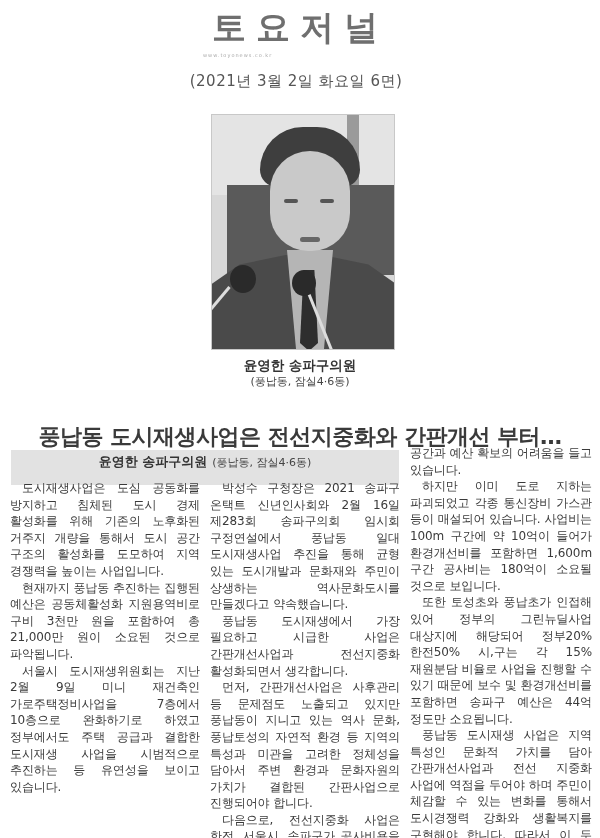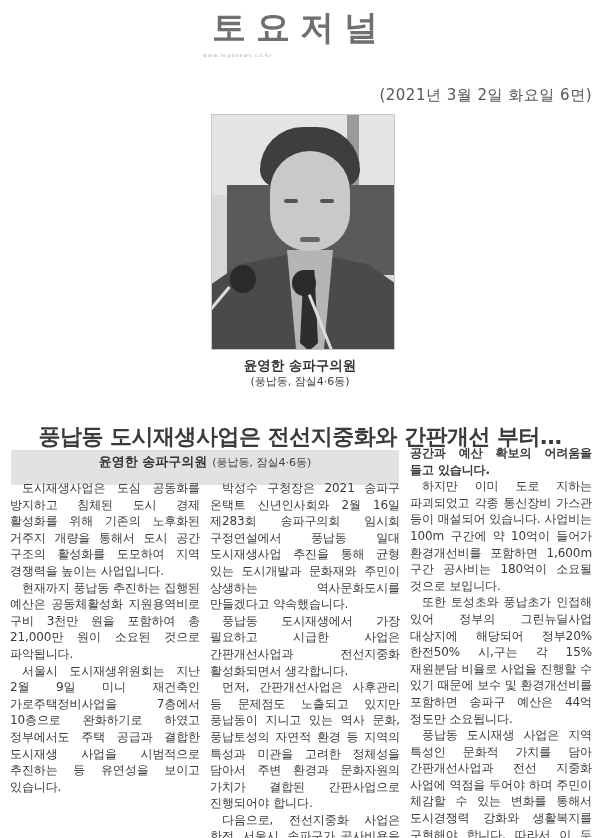--- a/index.html
+++ b/index.html
@@ -5,21 +5,21 @@
   * { margin:0; padding:0; box-sizing:border-box; }
   html, body { width:600px; height:838px; background:#ffffff; overflow:hidden; }
   body { position:relative; font-family:"DejaVu Sans", sans-serif; color:#3a3a3a; }
 
   .masthead { position:absolute; left:195px; top:8px; width:210px; height:50px; }
   .masthead-title { position:absolute; left:0; top:0; width:210px; text-align:center;
     font-family:Liberation Serif, serif; font-weight:bold; font-size:34px; letter-spacing:10px;
     color:#6f6f6f; line-height:40px; }
   .masthead-url { position:absolute; left:8px; top:44px; font-size:5px; color:#aaa; letter-spacing:1px; }
 
-  .dateline { position:absolute; left:0; top:86px; width:592px; text-align:right;
+  .dateline { position:absolute; left:0; top:72px; width:592px; text-align:center;
     font-size:15px; color:#555; letter-spacing:0.5px; }
 
   .photo { position:absolute; left:211px; top:114px; width:184px; height:236px;
     background:#d8d8d8; overflow:hidden; border:1px solid #c8c8c8; }
   .photo .bg-upper { position:absolute; left:0; top:0; width:100%; height:80px; background:#e4e4e4; }
   .photo .board { position:absolute; left:15px; top:70px; width:169px; height:90px; background:#5a5a5a; }
   .photo .pillar { position:absolute; left:135px; top:0; width:12px; height:70px; background:#9a9a9a; }
   .photo .hair { position:absolute; left:48px; top:12px; width:100px; height:60px; border-radius:50px 50px 20px 20px; background:#3e3e3e; }
   .photo .face { position:absolute; left:58px; top:36px; width:80px; height:100px; border-radius:40px 40px 38px 38px; background:#c9c9c9; }
   .photo .eye { position:absolute; width:14px; height:4px; background:#555; border-radius:2px; top:84px; }
@@ -43,21 +43,21 @@
     font-size:22px; font-weight:bold; color:#3a3a3a; letter-spacing:-0.5px; line-height:28px; }
 
   .byline { position:absolute; left:11px; top:450px; width:388px; height:35px; background:#e2e2e2;
     text-align:center; line-height:21px; }
   .byline-name { font-size:13px; font-weight:bold; color:#333; }
   .byline-district { font-size:11px; color:#444; }
 
   .col { position:absolute; font-size:12px; line-height:16.6px; color:#3a3a3a;
     text-align:justify; word-break:keep-all; letter-spacing:-0.1px; }
   .col p { text-indent:12px; }
-  .col p.cont { text-indent:0;font-weight:bold; }
+  .col p.cont { text-indent:0; }
   .col1 { left:10px; top:480px; width:190px; }
   .col2 { left:210px; top:480px; width:190px; }
   .col3 { left:410px; top:445px; width:182px; }
 </style>
 </head>
 <body>
 
 <div class="masthead">
   <div class="masthead-title">토요저널</div>
   <div class="masthead-url">www.toyonews.co.kr</div>

